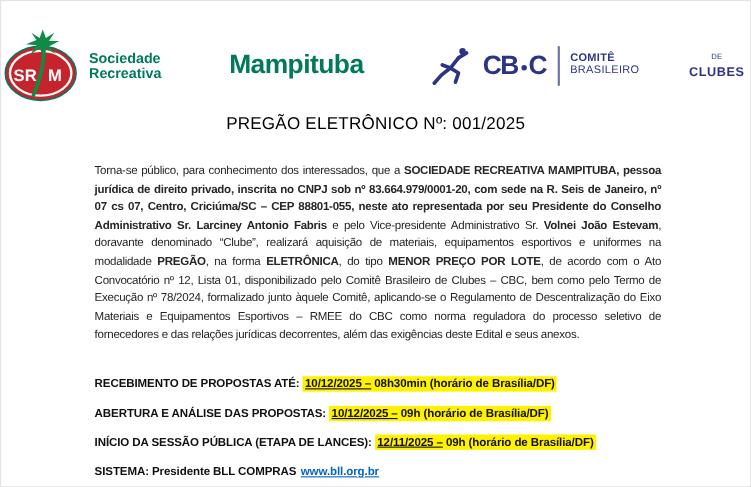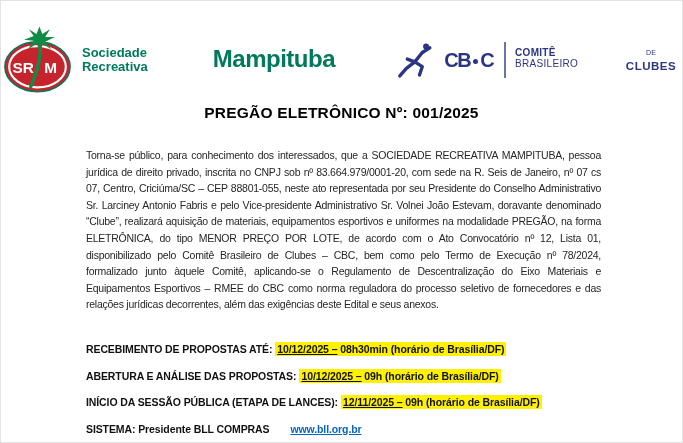--- a/index.html
+++ b/index.html
@@ -26,56 +26,56 @@
     position:absolute;top:24px;left:0;right:0;
     display:flex;justify-content:center;align-items:center;gap:62px;
   }
   .srm{display:flex;align-items:center;gap:8px;}
   .srm-text{display:flex;flex-direction:row;line-height:1.05;color:var(--srm-green);}
   .srm-line1{font-size:13px;font-weight:bold;}
   .srm-line2{font-size:24px;font-weight:bold;letter-spacing:-0.5px;}
   .cbc{display:flex;align-items:center;}
   .cbc-word{
     display:inline-flex;align-items:center;
-    font-size:20px;font-weight:800;color:var(--cbc-navy);
+    font-size:24px;font-weight:800;color:var(--cbc-navy);
     letter-spacing:-1.5px;margin-left:6px;
   }
   .cbc-dot{width:5px;height:5px;border-radius:50%;background:var(--cbc-navy);
     display:inline-block;margin:2px 2px 0 3px;}
   .cbc-divider{width:2px;height:36px;background:#6a74a8;margin:0 9px 0 11px;}
   .cbc-caption{display:flex;flex-direction:row;color:var(--cbc-navy);line-height:1.15;justify-content:flex-end;}
   .cbc-cap-line1{font-size:10px;letter-spacing:0.3px;}
   .cbc-cap-line1 .strong{font-weight:bold;}
   .cbc-cap-line2{font-size:11.5px;text-align:center;}
   .cbc-cap-line2 .tiny{font-size:7px;vertical-align:2px;}
   .cbc-cap-line2 .strong{font-weight:bold;letter-spacing:0.5px;}
   
   .title{
     position:absolute;top:103px;left:0;right:0;
     text-align:center;
-    font-size:15.5px;font-weight:bold;color:#000;
+    font-size:15.5px;font-weight:normal;color:#000;
     letter-spacing:0.2px;
   }
   
   .body-par{
     position:absolute;top:146px;left:85px;width:515px;
     text-align:justify;
     font-size:10.5px;line-height:16.6px;letter-spacing:-0.25px;
     color:#262626;
   }
-  .body-par .b{font-weight:normal;}
+  .body-par .b{font-weight:bold;}
   
   .schedule{position:absolute;top:342px;left:85px;right:44px;}
   .sched-row{margin-bottom:14.5px;font-size:10.5px;font-weight:bold;color:#111;
     letter-spacing:-0.1px;white-space:nowrap;}
   .sched-label{margin-right:3px;}
   .hl{background:var(--hl-yellow);padding:1px 2px;}
   .hl .date{text-decoration:underline;}
   .system-row{font-size:10.5px;font-weight:bold;color:#111;letter-spacing:-0.1px;}
-  .system-row .link{color:var(--link-blue);text-decoration:underline;margin-left:21px;cursor:pointer;}
+  .system-row .link{color:var(--link-blue);text-decoration:underline;margin-left:4px;cursor:pointer;}
 </style>
 </head>
 <body>
 
 <div class="page">
 
   <header class="logos">
 
     <div class="srm">
       <svg width="74" height="70" viewBox="0 0 76 72" aria-hidden="true">

